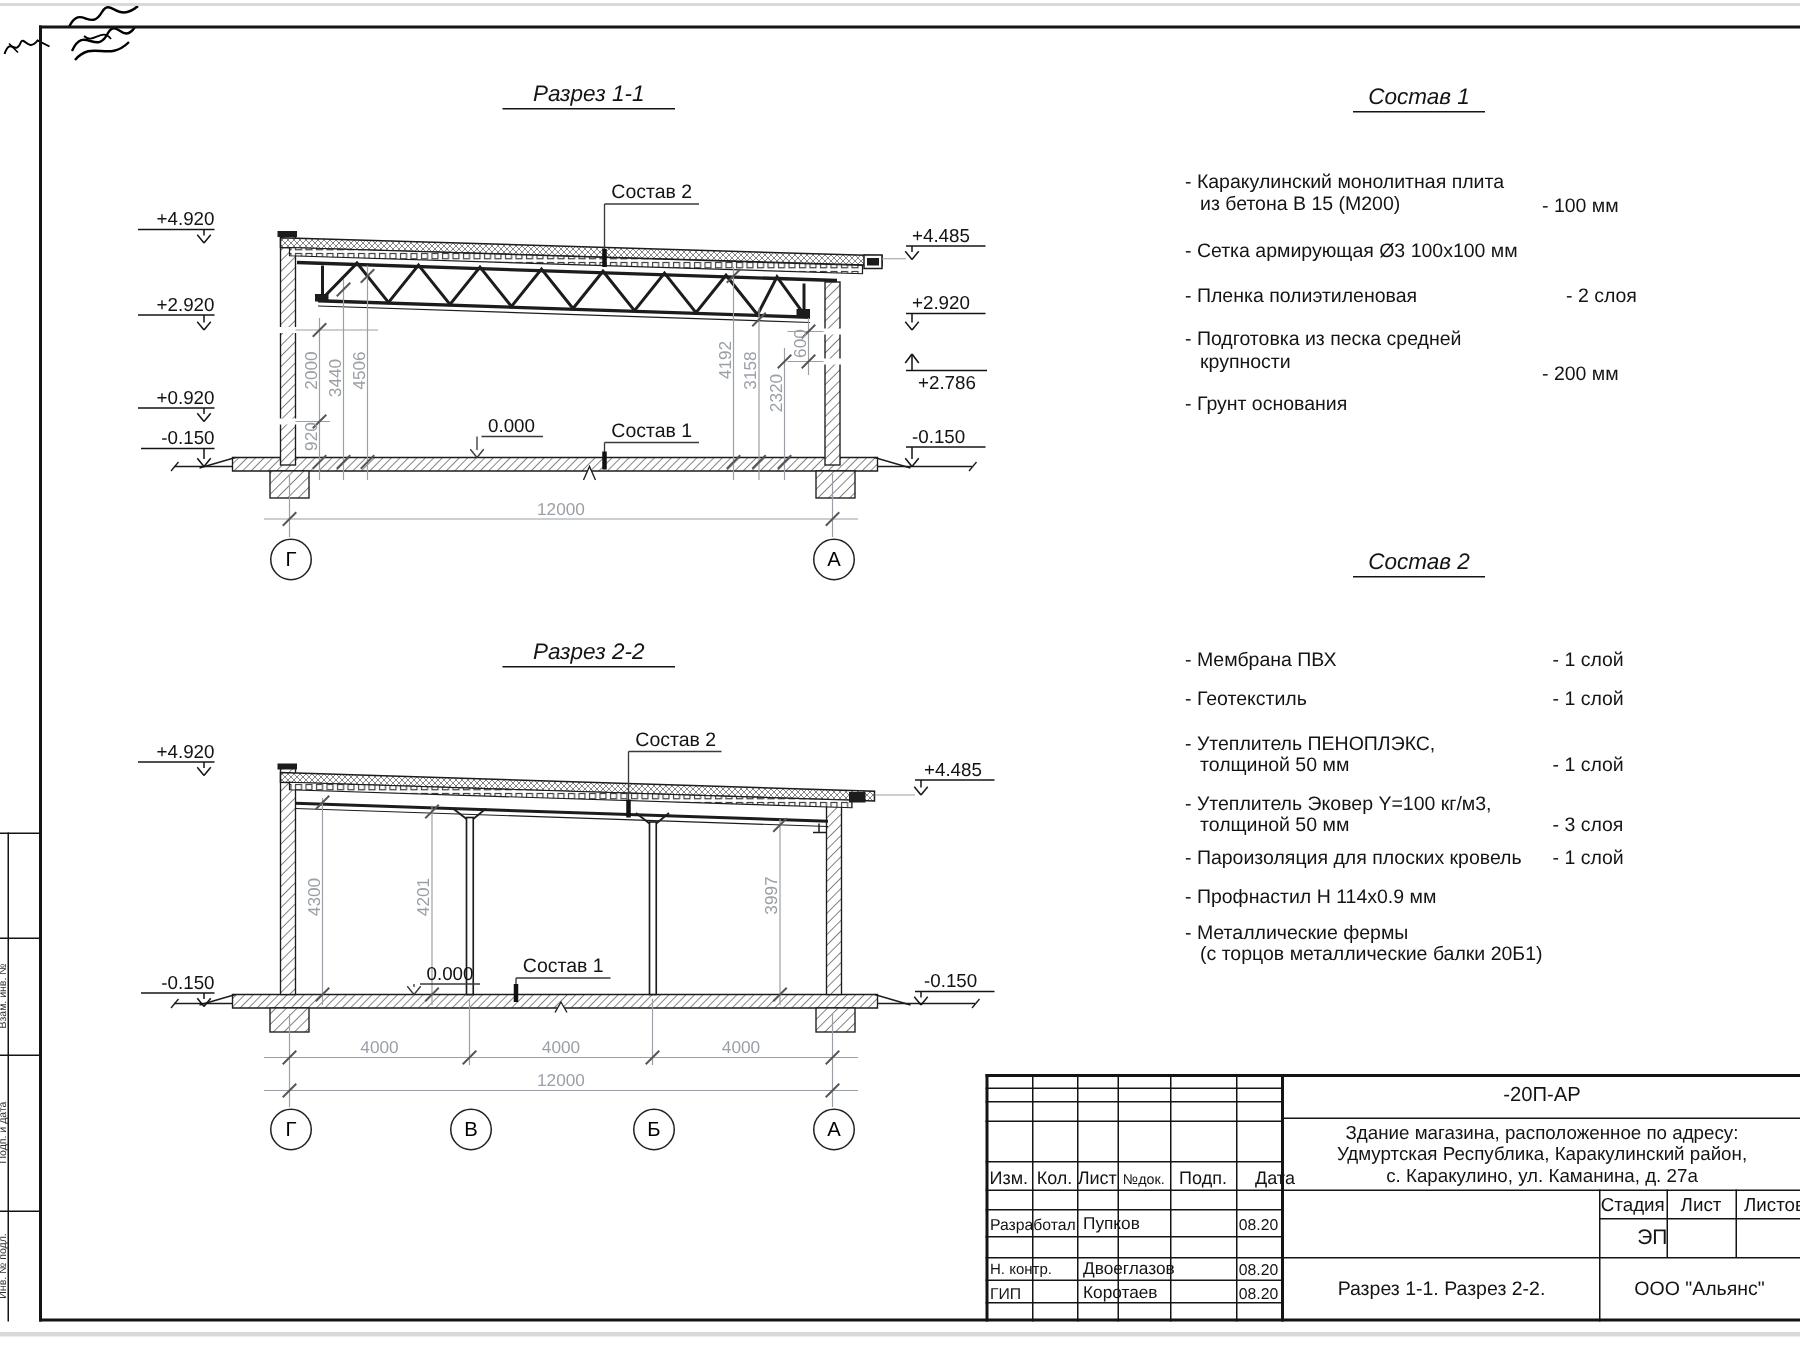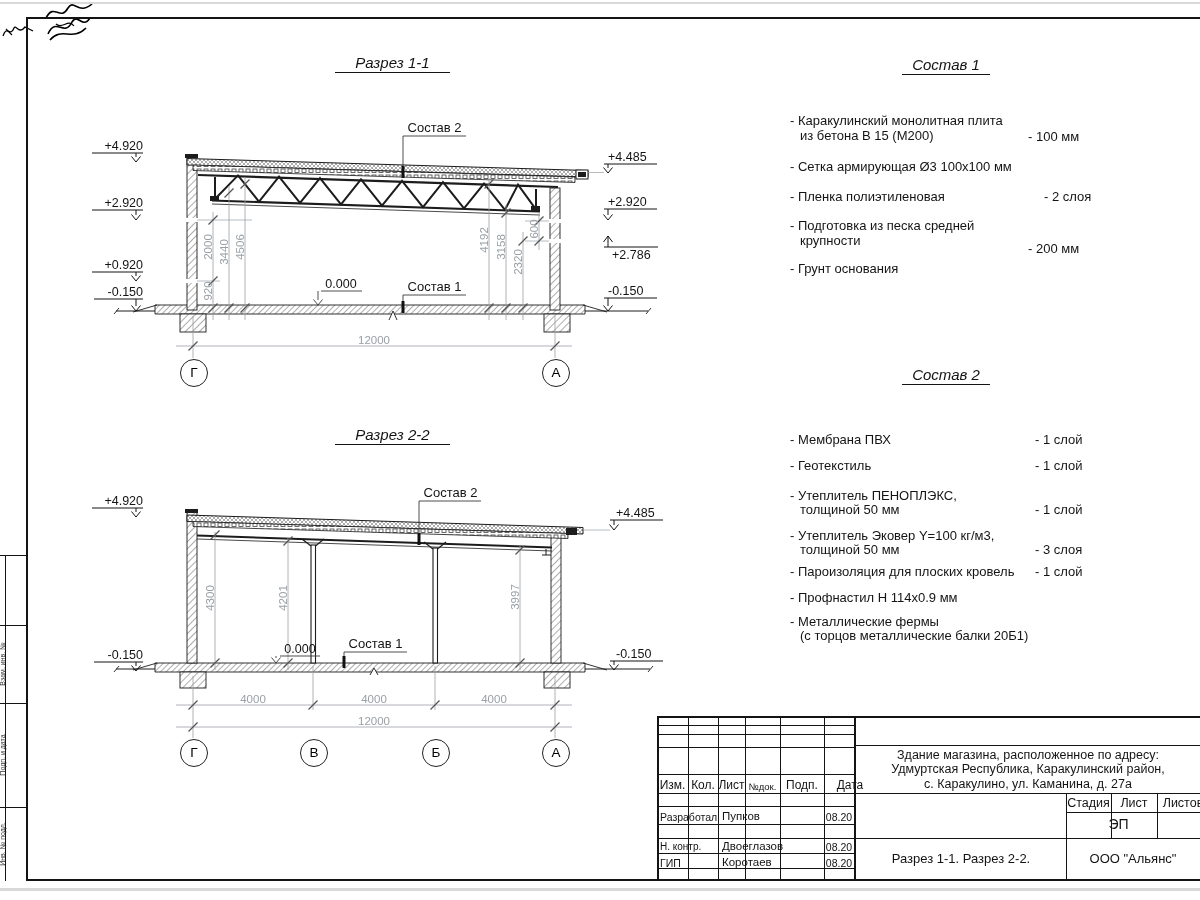--- a/index.html
+++ b/index.html
@@ -416,24 +416,25 @@
       <path d="M3,14 C7,2 10,16 14,6 C16,2 19,13 25,5 L33,9" fill="none" stroke="#000" stroke-width="1.3"></path>
       <path d="M6,7 L12,13" fill="none" stroke="#000" stroke-width="1.1"></path>
     </svg>
     <svg class="sig" style="left:778px;top:832px;" width="54" height="42" viewBox="0 0 54 42">
       <path d="M4,18 C12,2 18,22 26,8 C32,-2 36,16 50,4" fill="none" stroke="#000" stroke-width="1.6"></path>
       <path d="M6,34 C14,16 22,38 30,22 C36,12 40,30 48,18 M8,40 C20,26 30,42 44,28" fill="none" stroke="#000" stroke-width="1.6"></path>
       <path d="M14,24 C20,30 26,18 32,26" fill="none" stroke="#000" stroke-width="1.2"></path>
     </svg>
 
     
+    <div class="t c" style="left:856px;top:723px;width:344px;font-size:13.5px;">-20П-АР</div>
     <div class="t c" style="left:856px;top:748px;width:344px;font-size:12.5px;">Здание магазина, расположенное по адресу:</div>
     <div class="t c" style="left:856px;top:762px;width:344px;font-size:12.5px;">Удмуртская Республика, Каракулинский район,</div>
     <div class="t c" style="left:856px;top:777px;width:344px;font-size:12.5px;">с. Каракулино, ул. Каманина, д. 27а</div>
     <div class="t c" style="left:1066px;top:796px;width:45px;font-size:12.5px;">Стадия</div>
     <div class="t c" style="left:1111px;top:796px;width:46px;font-size:12.5px;">Лист</div>
     <div class="t c" style="left:1157px;top:796px;width:52px;font-size:12.5px;">Листов</div>
-    <div class="t c" style="left:1096px;top:817px;width:45px;font-size:14px;">ЭП</div>
+    <div class="t c" style="left:1066px;top:817px;width:45px;font-size:14px;padding-left:13px;">ЭП</div>
     <div class="t c" style="left:856px;top:852px;width:210px;font-size:13px;">Разрез 1-1. Разрез 2-2.</div>
     <div class="t c" style="left:1066px;top:852px;width:134px;font-size:13px;">ООО "Альянс"</div>
   </div>
 
 </div>
 
 </body></html>

